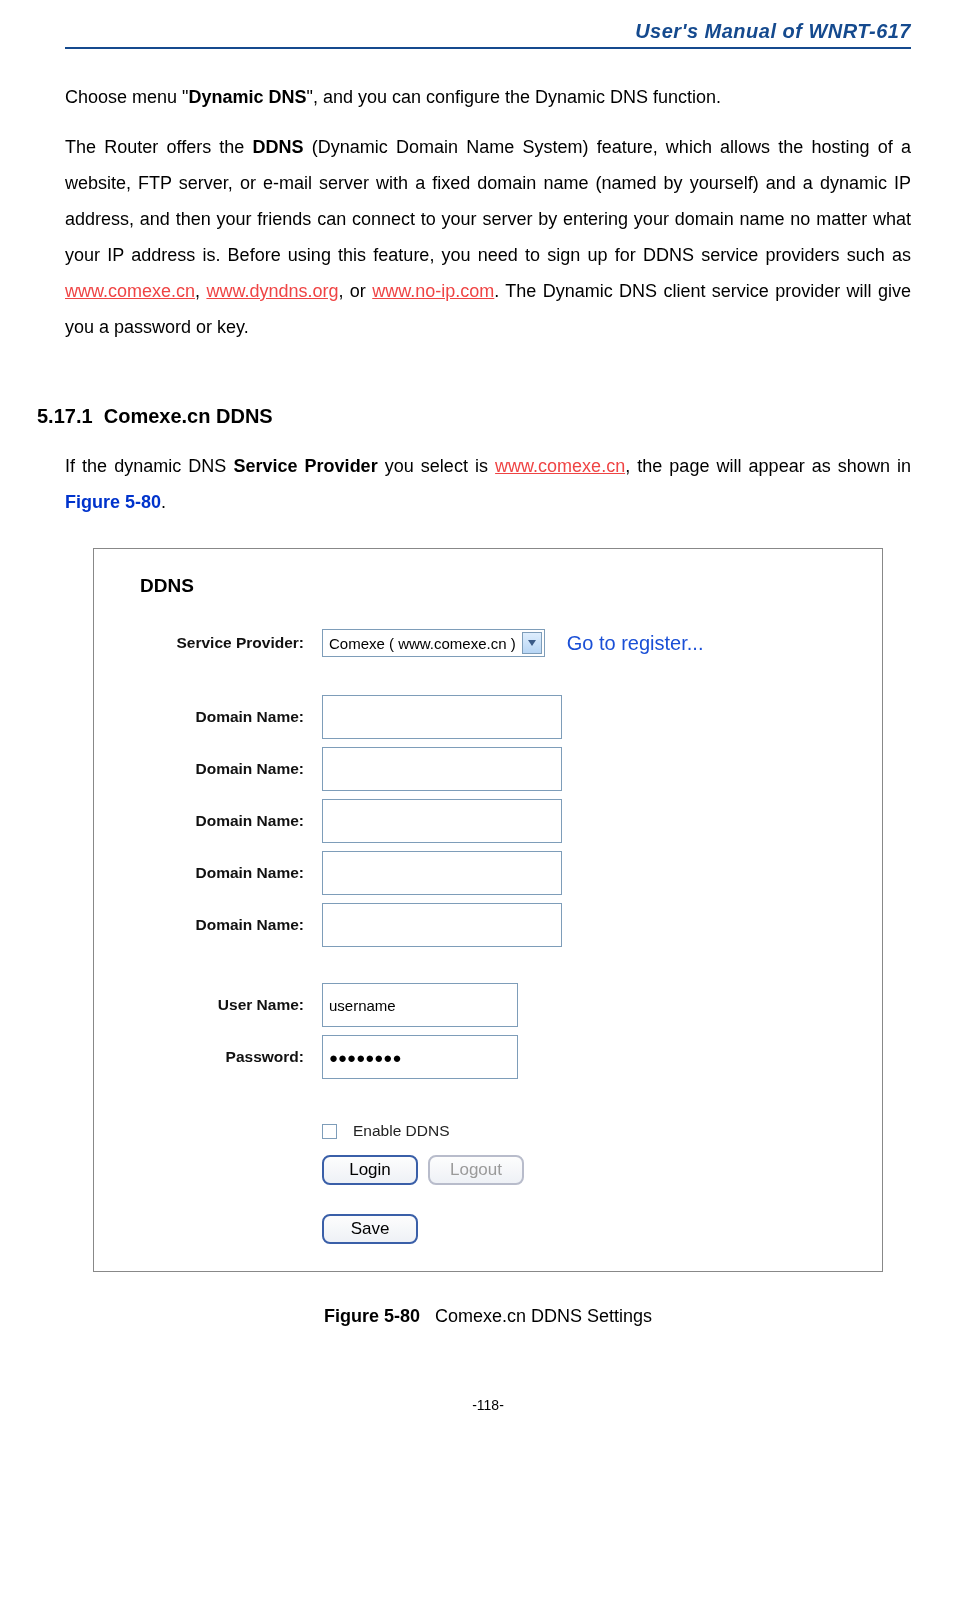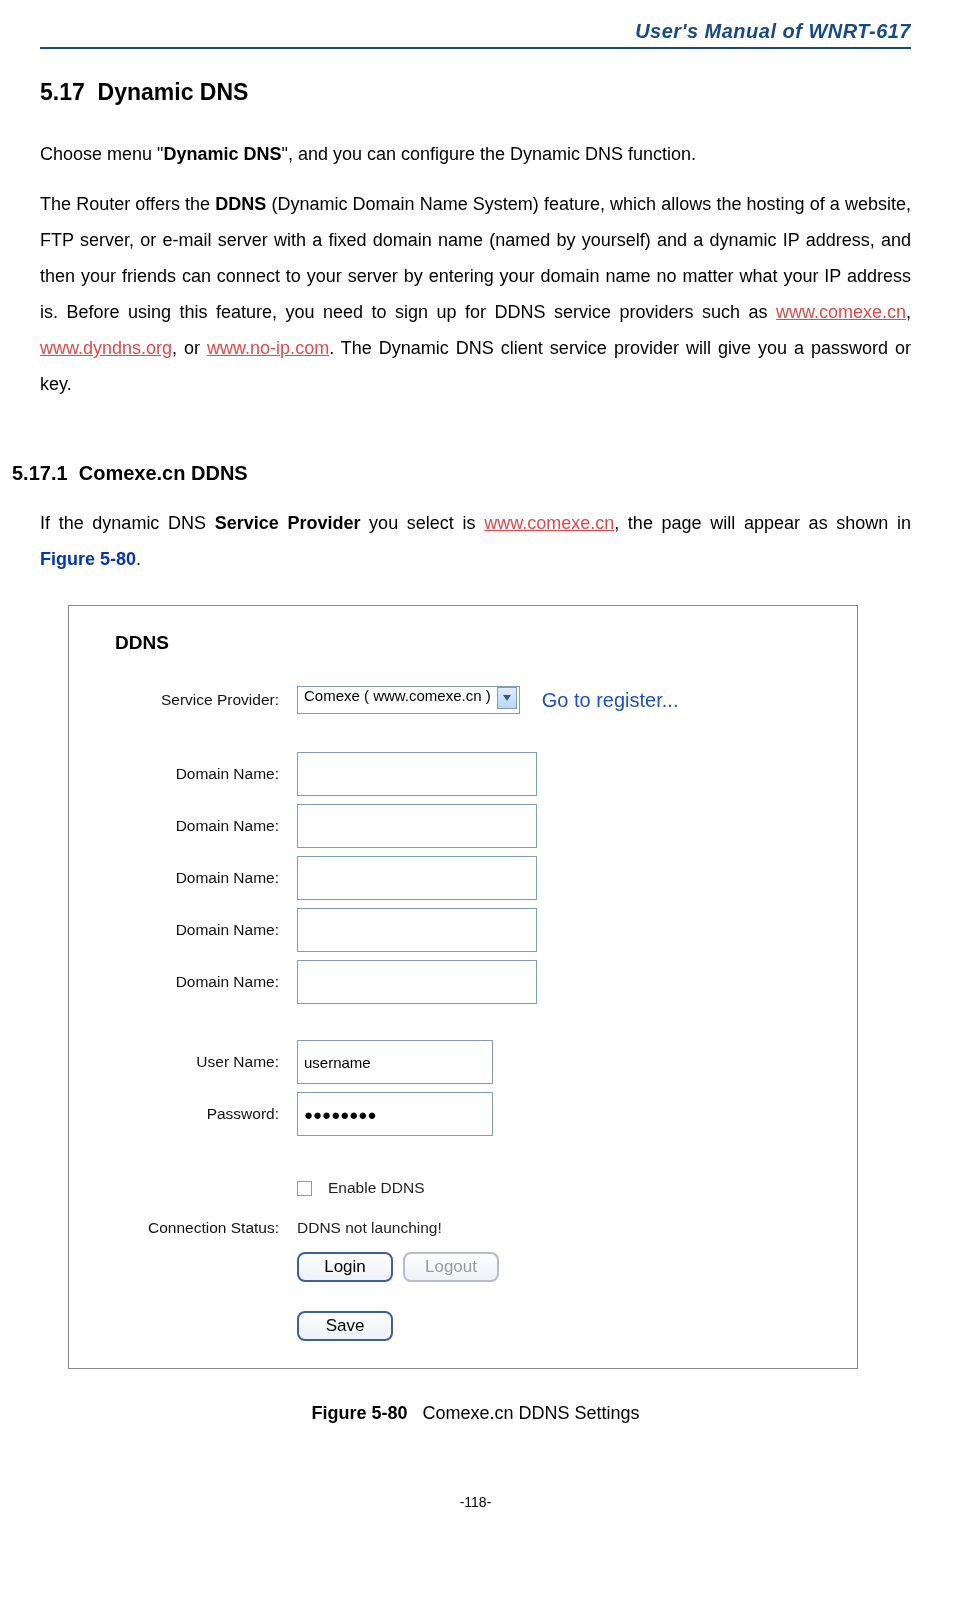--- a/index.html
+++ b/index.html
@@ -6,21 +6,21 @@
   body {
     margin: 0;
     padding: 0;
     font-family: Arial, Helvetica, sans-serif;
     background: #fff;
     color: #000;
     width: 959px;
   }
   .page {
     width: 959px;
-    padding: 20px 48px 30px 40px;
+    padding: 20px 48px 30px 65px;
     position: relative;
   }
   .header-title {
     text-align: right;
     font-weight: bold;
     font-style: italic;
     font-size: 20px;
     color: #154a8e;
     margin-bottom: 4px;
     letter-spacing: 0.5px;
@@ -70,33 +70,33 @@
   .form-row {
     display: flex;
     align-items: center;
     margin: 8px 0;
     min-height: 32px;
   }
   .gap-row { height: 20px; }
   .form-label {
     width: 218px;
     text-align: right;
-    font-weight: normal;
+    font-weight: bold;
     font-size: 15.5px;
     padding-right: 18px;
     color: #111;
   }
   .form-content {
     display: flex;
     align-items: center;
     gap: 6px;
   }
   .select-box {
     display: inline-flex;
-    align-items: flex-start;
+    align-items: center;
     border: 1px solid #7e9db9;
     background: #fff;
     height: 28px;
     padding: 0 2px 0 6px;
     font-size: 15px;
   }
   .select-arrow {
     display: inline-flex;
     width: 20px;
     height: 22px;
@@ -178,23 +178,20 @@
   }
 </style>
 </head>
 <body>
 
 <div class="page">
 
   <div class="header-title">User's Manual of WNRT-617</div>
   <hr class="header-rule">
 
-  <div class="section-heading">
-    <span>5.17</span>&nbsp;&nbsp;<span>Dynamic DNS</span>
-  </div>
 
   <p class="body-text">
     <span>Choose menu "</span><b>Dynamic DNS</b><span>", and you can configure the Dynamic DNS function.</span>
   </p>
 
   <p class="body-text">
     <span>The Router offers the </span><b>DDNS</b><span> (Dynamic Domain Name System) feature, which allows the hosting of a website, FTP server, or e-mail server with a fixed domain name (named by yourself) and a dynamic IP address, and then your friends can connect to your server by entering your domain name no matter what your IP address is. Before using this feature, you need to sign up for DDNS service providers such as </span><a class="ext-link" href="#">www.comexe.cn</a><span>, </span><a class="ext-link" href="#">www.dyndns.org</a><span>, or </span><a class="ext-link" href="#">www.no-ip.com</a><span>. The Dynamic DNS client service provider will give you a password or key.</span>
   </p>
 
   <div class="sub-heading">
@@ -274,26 +271,20 @@
     <div class="gap-row"></div>
 
     <div class="form-row">
       <div class="form-label"></div>
       <div class="form-content">
         <span class="checkbox-box"></span>
         <span class="checkbox-label">Enable DDNS</span>
       </div>
     </div>
 
-    <div class="form-row">
-      <div class="form-label">Connection Status:</div>
-      <div class="form-content">
-        <span class="status-text">DDNS not launching!</span>
-      </div>
-    </div>
 
     <div class="btn-row">
       <div class="btn">Login</div>
       <div class="btn disabled">Logout</div>
     </div>
 
     <div class="gap-row"></div>
 
     <div class="form-row">
       <div class="btn-row-indent">

